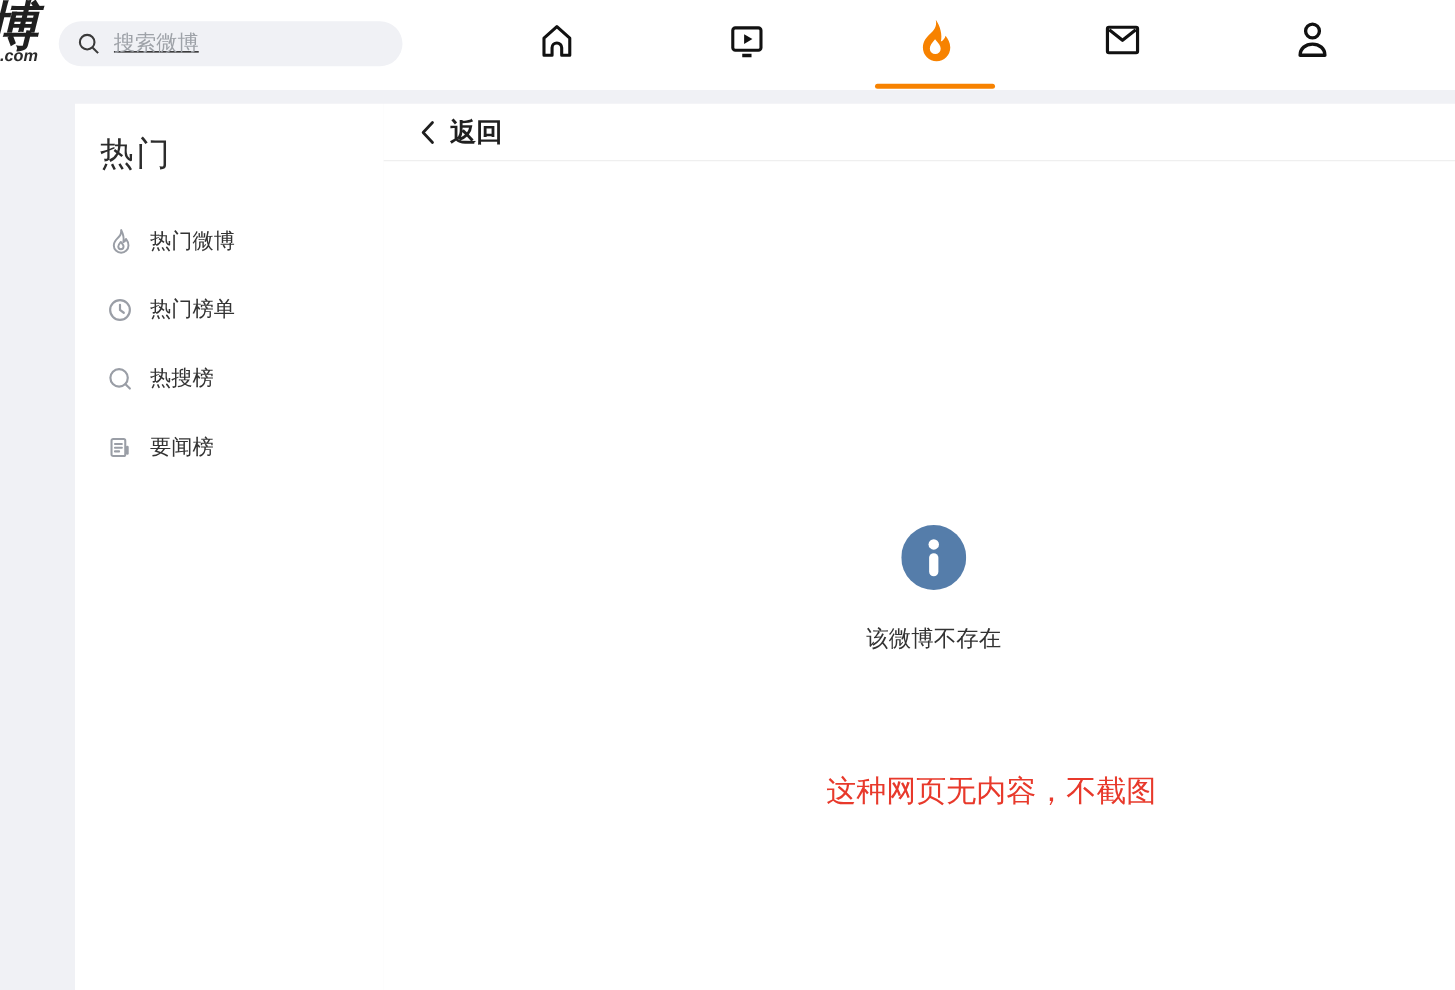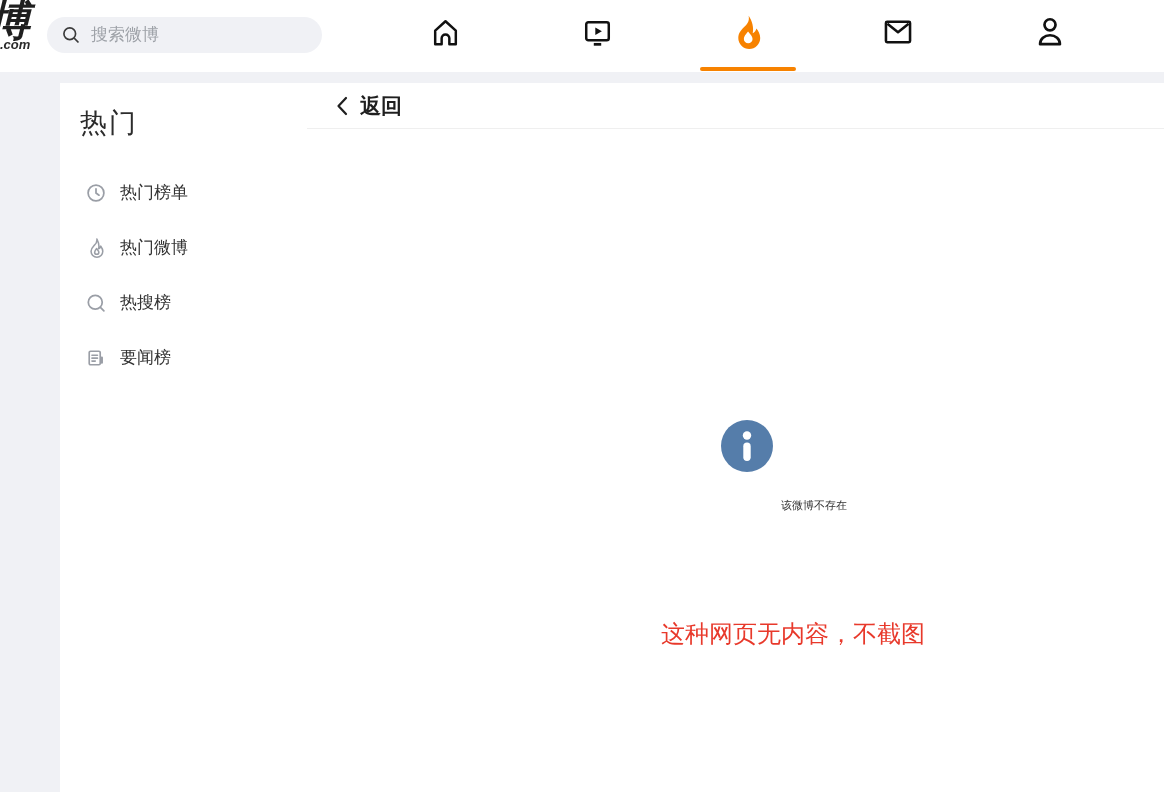--- a/index.html
+++ b/index.html
@@ -7,21 +7,21 @@
   body { font-family:"Liberation Sans","DejaVu Sans",sans-serif; }
   #app { position:relative; width:1164px; height:792px; background:#f0f1f5; overflow:hidden; }
 
   
   .topbar { position:absolute; left:0; top:0; width:1164px; height:72px; background:#ffffff; }
   .logo { position:absolute; left:-12px; top:-3px; width:70px; font-style:italic; color:#1f1f1f; cursor:pointer; }
   .logo-char { display:block; font-size:42px; font-weight:700; line-height:48px; }
   .logo-sub { display:block; font-size:13px; font-weight:700; margin-top:-8px; margin-left:12px; color:#2b2b2b; }
 
   .searchbar { position:absolute; left:47px; top:17px; width:275px; height:36px; border-radius:18px;
-               background:#f0f1f5; display:flex; align-items:center; padding:0 14px; }
+               background:#f0f1f5; display:flex; align-items:center; padding:0 14px;text-decoration:underline; }
   .searchbar svg { flex:0 0 auto; }
   .searchbar input { border:none; background:transparent; outline:none; font-size:17px; color:#333;
                      margin-left:10px; width:100%; font-family:inherit; }
   .searchbar input::placeholder { color:#9ea2a8; }
 
   .nav-item { position:absolute; top:12px; width:40px; height:40px; display:flex; align-items:center;
               justify-content:center; cursor:pointer; }
   .nav-home    { left:425px; }
   .nav-video   { left:577px; }
   .nav-hot     { left:727px; }
@@ -38,21 +38,21 @@
   .side-label { font-size:17px; color:#333; margin-left:13px; }
 
   
   .main { position:absolute; left:307px; top:83px; width:857px; height:709px; background:#ffffff; }
   .back-row { height:46px; border-bottom:1px solid #efefef; display:flex; align-items:center;
               padding-left:26px; cursor:pointer; }
   .back-label { font-size:21px; font-weight:700; color:#1f1f1f; margin-left:7px; }
 
   .empty { position:absolute; left:340px; top:337px; width:200px; text-align:center; }
   .empty-icon { display:block; margin:0 auto; }
-  .empty-msg { margin-top:22px; font-size:11px; color:#333;text-align:right; }
+  .empty-msg { margin-top:22px; font-size:18px; color:#333; }
 
   .annotation { position:absolute; left:354px; top:534px; font-size:24px; line-height:34px; color:#e8392b; white-space:nowrap; }
 </style>
 </head>
 <body>
 
 <div id="app">
 
   <header class="topbar">
     <div class="logo">
@@ -117,36 +117,36 @@
 
     <div class="tab-underline"></div>
   </header>
 
   <aside class="sidebar">
     <h2 class="sidebar-title">热门</h2>
     <ul class="sidebar-list">
 
       <li class="side-item">
         <span style="display:flex;">
+          <svg viewBox="0 0 24 24" fill="none" stroke="#9a9ea6" stroke-width="1.7" stroke-linejoin="round">
+            <path d="M13 2.2c.5 3.6-1.1 5.2-2.9 6.9-1.7 1.8-3.5 3.6-3.5 6.5a6.4 6.4 0 0 0 12.8 0c0-2.4-1-4-2.2-5.6-.4 1.4-1.2 2.4-2.3 2.8.8-3.1-.3-7.4-1.9-10.6z"></path>
+            <path d="M12.7 12.6c-1.4 1.7-2.2 2.7-2.2 4a2.3 2.3 0 0 0 4.6 0c0-1.3-1-2.3-2.4-4z"></path>
+          </svg>
+        </span>
+        <span class="side-label">热门微博</span>
+      </li>
+
+      <li class="side-item">
+        <span style="display:flex;">
           <svg viewBox="0 0 24 24" fill="none" stroke="#9a9ea6" stroke-width="1.9" stroke-linecap="round">
             <circle cx="12" cy="12" r="8.6"></circle>
             <path d="M12 7.4V12l3.3 2.4"></path>
           </svg>
         </span>
         <span class="side-label">热门榜单</span>
-      </li>
-
-      <li class="side-item">
-        <span style="display:flex;">
-          <svg viewBox="0 0 24 24" fill="none" stroke="#9a9ea6" stroke-width="1.7" stroke-linejoin="round">
-            <path d="M13 2.2c.5 3.6-1.1 5.2-2.9 6.9-1.7 1.8-3.5 3.6-3.5 6.5a6.4 6.4 0 0 0 12.8 0c0-2.4-1-4-2.2-5.6-.4 1.4-1.2 2.4-2.3 2.8.8-3.1-.3-7.4-1.9-10.6z"></path>
-            <path d="M12.7 12.6c-1.4 1.7-2.2 2.7-2.2 4a2.3 2.3 0 0 0 4.6 0c0-1.3-1-2.3-2.4-4z"></path>
-          </svg>
-        </span>
-        <span class="side-label">热门微博</span>
       </li>
 
       <li class="side-item">
         <span style="display:flex;">
           <svg viewBox="0 0 24 24" fill="none" stroke="#9a9ea6" stroke-width="1.9" stroke-linecap="round">
             <circle cx="11.2" cy="11.2" r="7.6"></circle>
             <line x1="16.8" y1="16.8" x2="20.6" y2="20.6"></line>
           </svg>
         </span>
         <span class="side-label">热搜榜</span>

